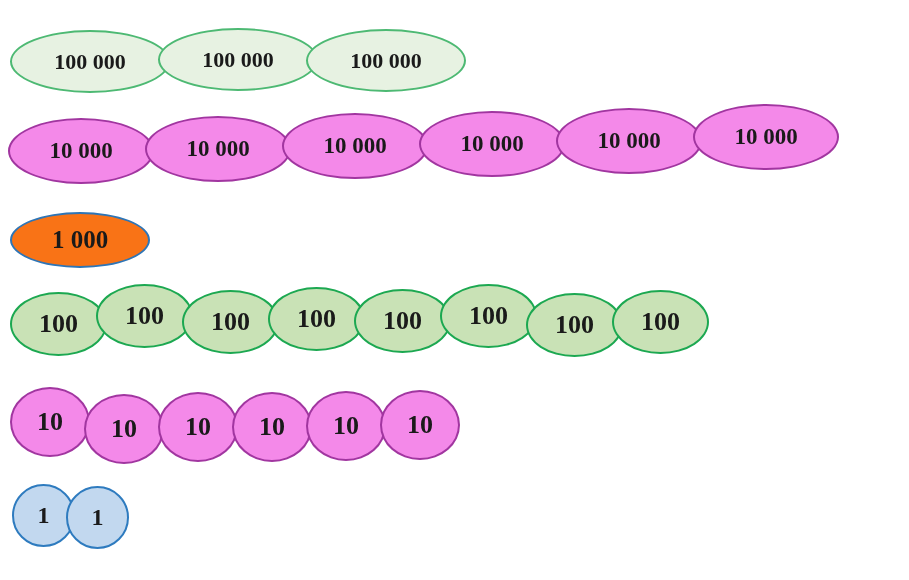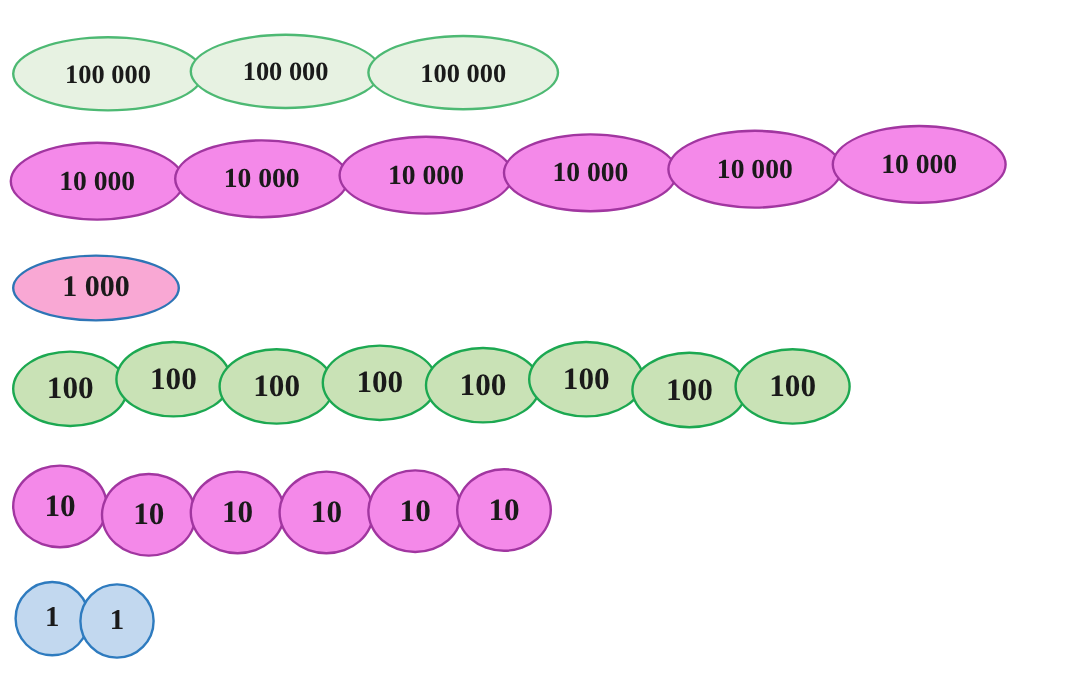--- a/index.html
+++ b/index.html
@@ -92,21 +92,21 @@
     </div>
   <div class="row" id="row-1">
       <div class="disc" style="background: rgb(244, 137, 233); border-color: rgb(161, 54, 160); color: rgb(26, 26, 26);">10 000</div>
       <div class="disc" style="background: rgb(244, 137, 233); border-color: rgb(161, 54, 160); color: rgb(26, 26, 26);">10 000</div>
       <div class="disc" style="background: rgb(244, 137, 233); border-color: rgb(161, 54, 160); color: rgb(26, 26, 26);">10 000</div>
       <div class="disc" style="background: rgb(244, 137, 233); border-color: rgb(161, 54, 160); color: rgb(26, 26, 26);">10 000</div>
       <div class="disc" style="background: rgb(244, 137, 233); border-color: rgb(161, 54, 160); color: rgb(26, 26, 26);">10 000</div>
       <div class="disc" style="background: rgb(244, 137, 233); border-color: rgb(161, 54, 160); color: rgb(26, 26, 26);">10 000</div>
     </div>
   <div class="row" id="row-2">
-      <div class="disc" style="background: #f9a8d4; border-color: rgb(46, 117, 182); color: rgb(26, 26, 26);">1 000</div>
+      <div class="disc" style="background: #f97316; border-color: rgb(46, 117, 182); color: rgb(26, 26, 26);">1 000</div>
     </div>
   <div class="row" id="row-3">
       <div class="disc" style="background: rgb(201, 226, 182); border-color: rgb(28, 168, 81); color: rgb(26, 26, 26);">100</div>
       <div class="disc" style="background: rgb(201, 226, 182); border-color: rgb(28, 168, 81); color: rgb(26, 26, 26);">100</div>
       <div class="disc" style="background: rgb(201, 226, 182); border-color: rgb(28, 168, 81); color: rgb(26, 26, 26);">100</div>
       <div class="disc" style="background: rgb(201, 226, 182); border-color: rgb(28, 168, 81); color: rgb(26, 26, 26);">100</div>
       <div class="disc" style="background: rgb(201, 226, 182); border-color: rgb(28, 168, 81); color: rgb(26, 26, 26);">100</div>
       <div class="disc" style="background: rgb(201, 226, 182); border-color: rgb(28, 168, 81); color: rgb(26, 26, 26);">100</div>
       <div class="disc" style="background: rgb(201, 226, 182); border-color: rgb(28, 168, 81); color: rgb(26, 26, 26);">100</div>
       <div class="disc" style="background: rgb(201, 226, 182); border-color: rgb(28, 168, 81); color: rgb(26, 26, 26);">100</div>

